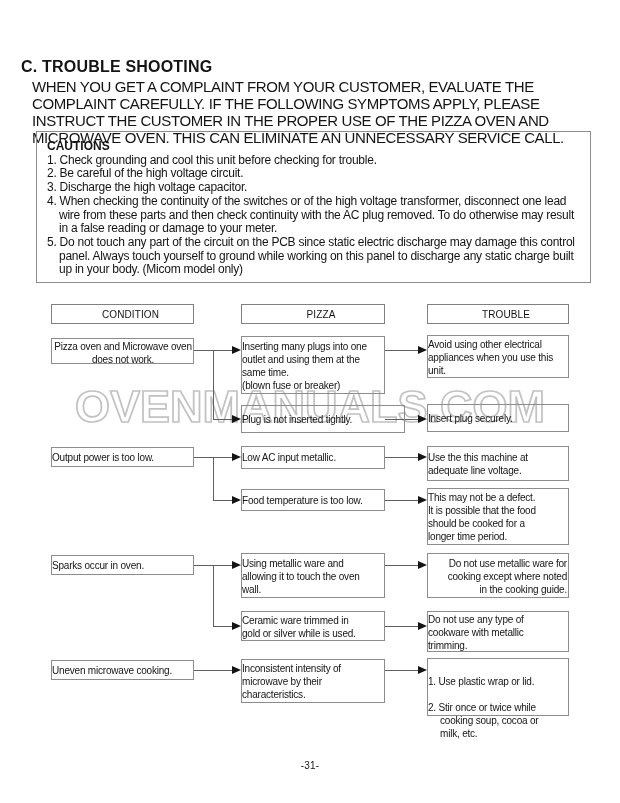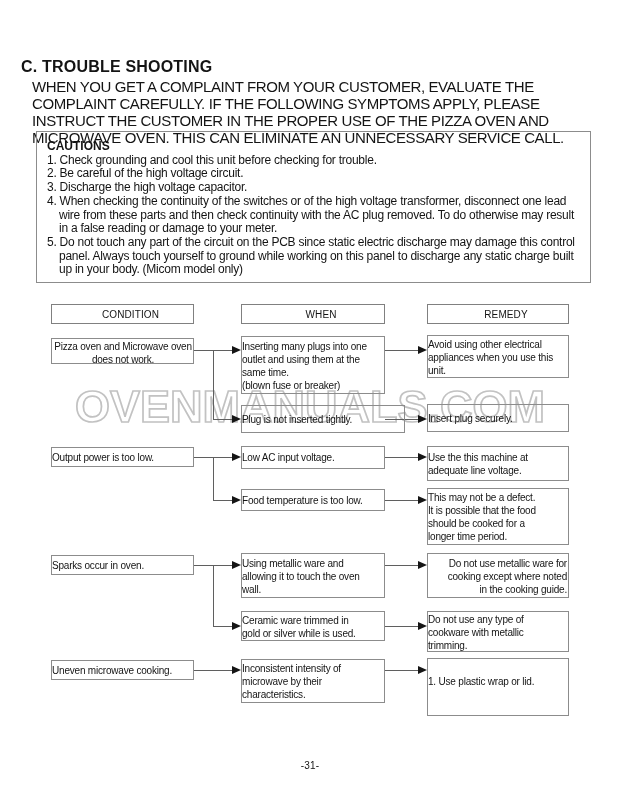--- a/index.html
+++ b/index.html
@@ -69,22 +69,22 @@
   <div class="cautions">
     <div class="cautions-title">CAUTIONS</div>
     <div class="citem">1. Check grounding and cool this unit before checking for trouble.</div>
     <div class="citem">2. Be careful of the high voltage circuit.</div>
     <div class="citem">3. Discharge the high voltage capacitor.</div>
     <div class="citem">4. When checking the continuity of the switches or of the high voltage transformer, disconnect one lead wire from these parts and then check continuity with the AC plug removed. To do otherwise may result in a false reading or damage to your meter.</div>
     <div class="citem">5. Do not touch any part of the circuit on the PCB since static electric discharge may damage this control panel. Always touch yourself to ground while working on this panel to discharge any static charge built up in your body. (Micom model only)</div>
   </div>
 
   <div class="fb hdr" style="left:51px;top:304px;width:143px;height:20px;">CONDITION</div>
-  <div class="fb hdr" style="left:241px;top:304px;width:144px;height:20px;">WHEN</div>
-  <div class="fb hdr" style="left:427px;top:304px;width:142px;height:20px;">REMEDY</div>
+  <div class="fb hdr" style="left:241px;top:304px;width:144px;height:20px;">PIZZA</div>
+  <div class="fb hdr" style="left:427px;top:304px;width:142px;height:20px;">TROUBLE</div>
 
   <div class="fb ctr" style="left:51px;top:338px;width:143px;height:26px;padding-top:1px;">Pizza oven and Microwave oven
 does not work.</div>
   <div class="fb" style="left:241px;top:336px;width:144px;height:58px;">Inserting many plugs into one
 outlet and using them at the
 same time.
 (blown fuse or breaker)</div>
   <div class="fb" style="left:427px;top:335px;width:142px;height:43px;padding-top:2px;">Avoid using other electrical
 appliances when you use this
 unit.</div>
@@ -94,21 +94,21 @@
   <div class="vline" style="left:213px;top:350px;height:69px;"></div>
   <div class="hline" style="left:213px;top:419px;width:20px;"></div>
   <div class="arr" style="left:232px;top:346px;"></div>
   <div class="arr" style="left:232px;top:415px;"></div>
   <div class="hline" style="left:385px;top:350px;width:34px;"></div>
   <div class="arr" style="left:418px;top:346px;"></div>
   <div class="hline" style="left:385px;top:419px;width:34px;"></div>
   <div class="arr" style="left:418px;top:415px;"></div>
 
   <div class="fb" style="left:51px;top:447px;width:143px;height:20px;">Output power is too low.</div>
-  <div class="fb" style="left:241px;top:446px;width:144px;height:23px;padding-top:4px;">Low AC input voltage.</div>
+  <div class="fb" style="left:241px;top:446px;width:144px;height:23px;padding-top:4px;">Low AC input metallic.</div>
   <div class="fb" style="left:427px;top:446px;width:142px;height:35px;padding-top:4px;">Use the this machine at
 adequate line voltage.</div>
   <div class="fb" style="left:241px;top:489px;width:144px;height:22px;padding-top:4px;">Food temperature is too low.</div>
   <div class="fb" style="left:427px;top:488px;width:142px;height:57px;padding-top:2px;">This may not be a defect.
 It is possible that the food
 should be cooked for a
 longer time period.</div>
   <div class="hline" style="left:194px;top:457px;width:39px;"></div>
   <div class="vline" style="left:213px;top:457px;height:43px;"></div>
   <div class="hline" style="left:213px;top:500px;width:20px;"></div>
@@ -140,20 +140,23 @@
   <div class="arr" style="left:418px;top:561px;"></div>
   <div class="hline" style="left:385px;top:626px;width:34px;"></div>
   <div class="arr" style="left:418px;top:622px;"></div>
 
   <div class="fb" style="left:51px;top:660px;width:143px;height:20px;">Uneven microwave cooking.</div>
   <div class="fb" style="left:241px;top:659px;width:144px;height:44px;padding-top:2px;">Inconsistent intensity of
 microwave by their
 characteristics.</div>
   <div class="fb" style="left:427px;top:658px;width:142px;height:58px;">
     <div class="hang">1. Use plastic wrap or lid.</div>
+    <div class="hang">2. Stir once or twice while
+cooking soup, cocoa or
+milk, etc.</div>
   </div>
   <div class="hline" style="left:194px;top:670px;width:39px;"></div>
   <div class="arr" style="left:232px;top:666px;"></div>
   <div class="hline" style="left:385px;top:670px;width:34px;"></div>
   <div class="arr" style="left:418px;top:666px;"></div>
 
   <div class="pagenum">-31-</div>
 
 </div>
 

